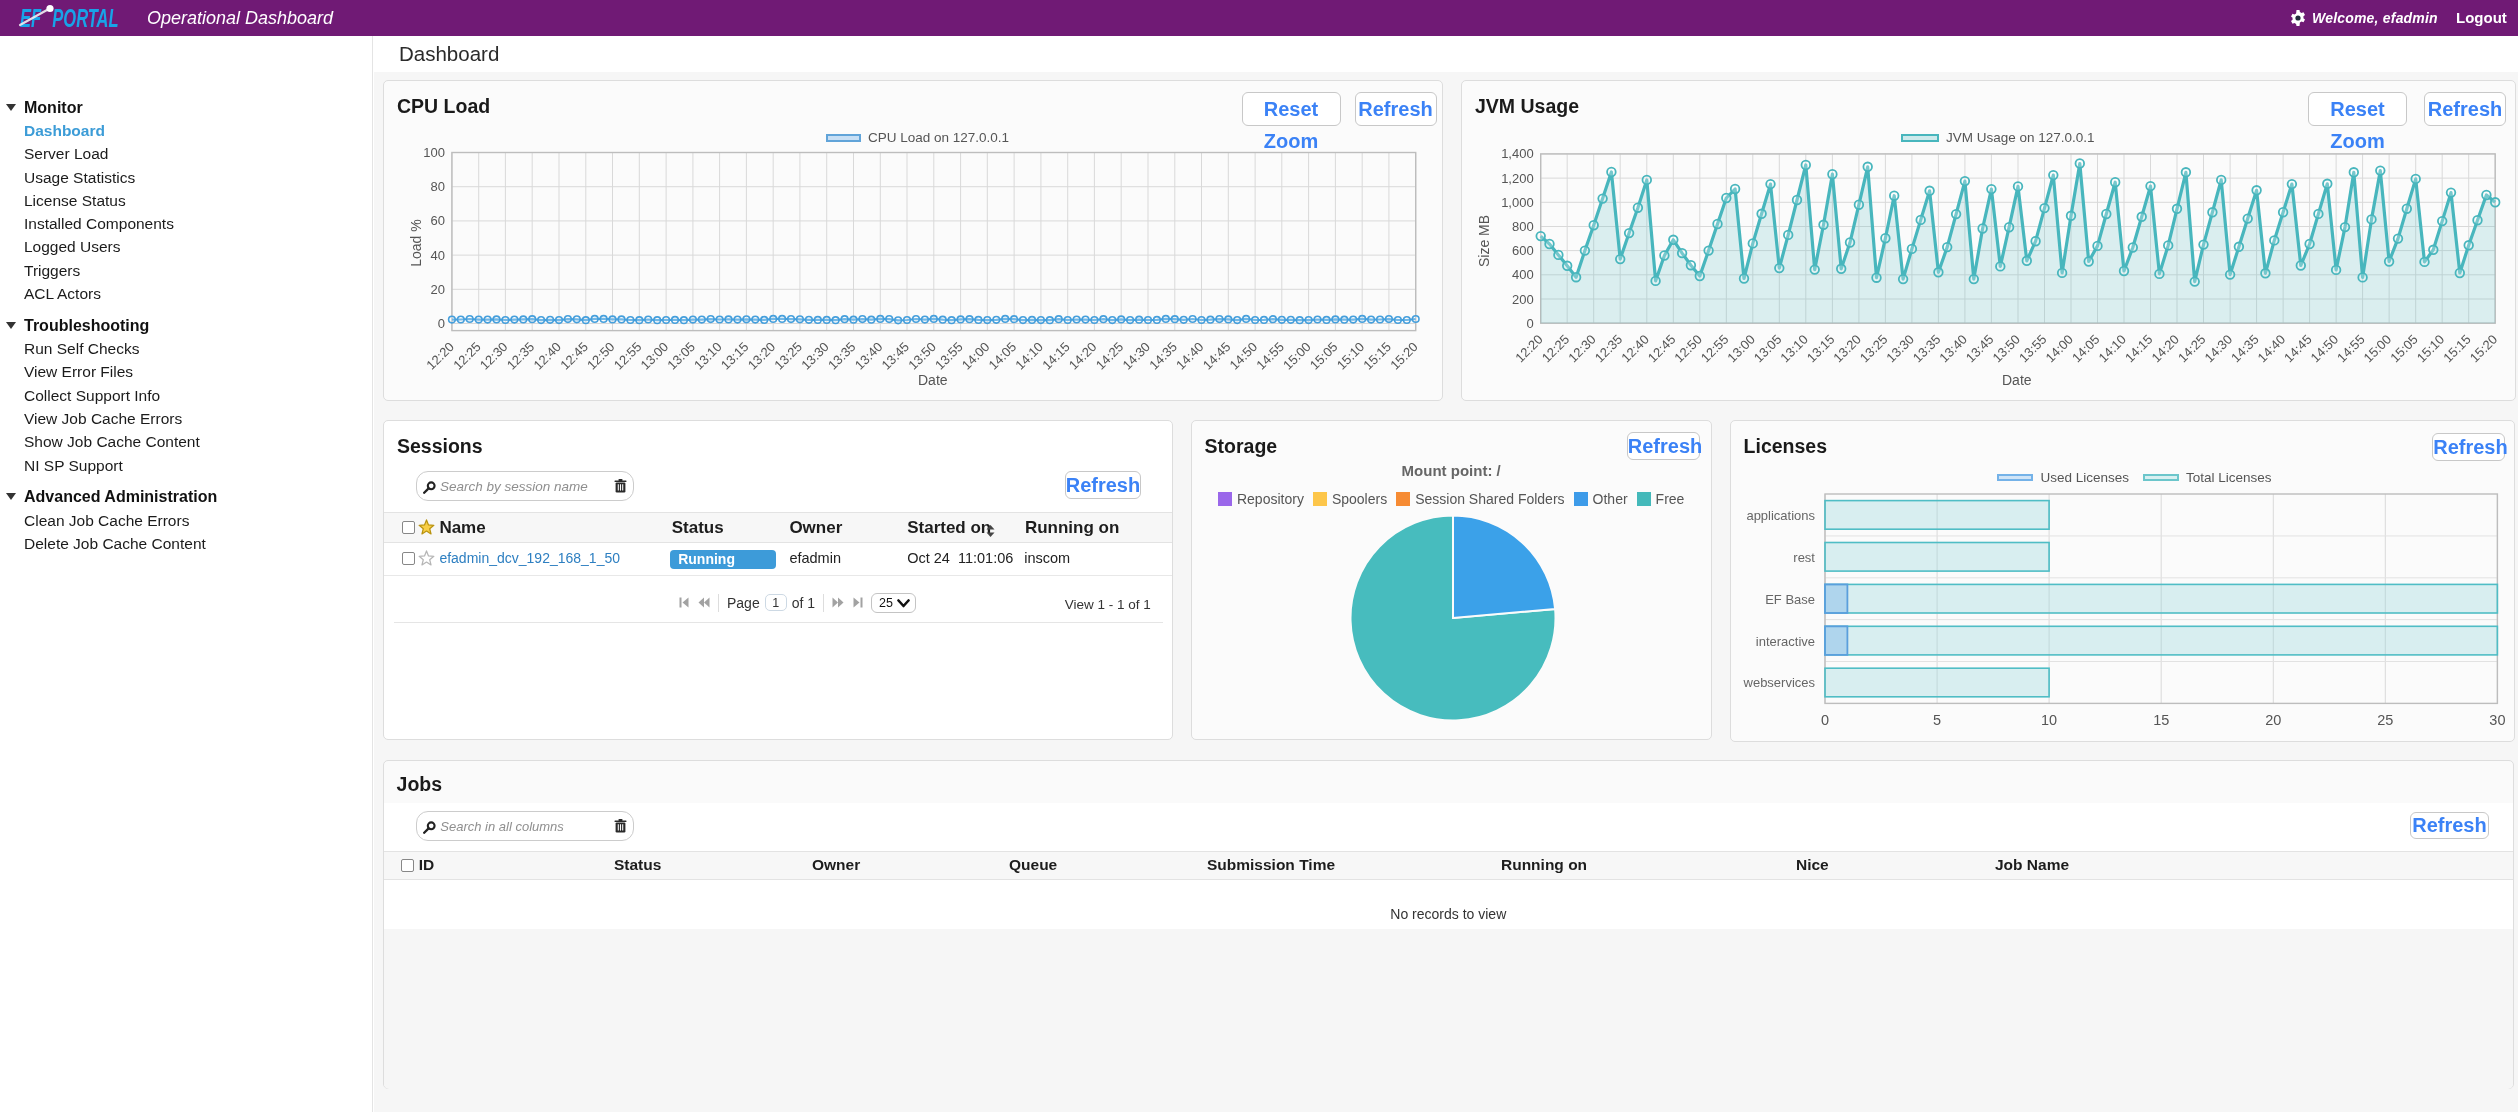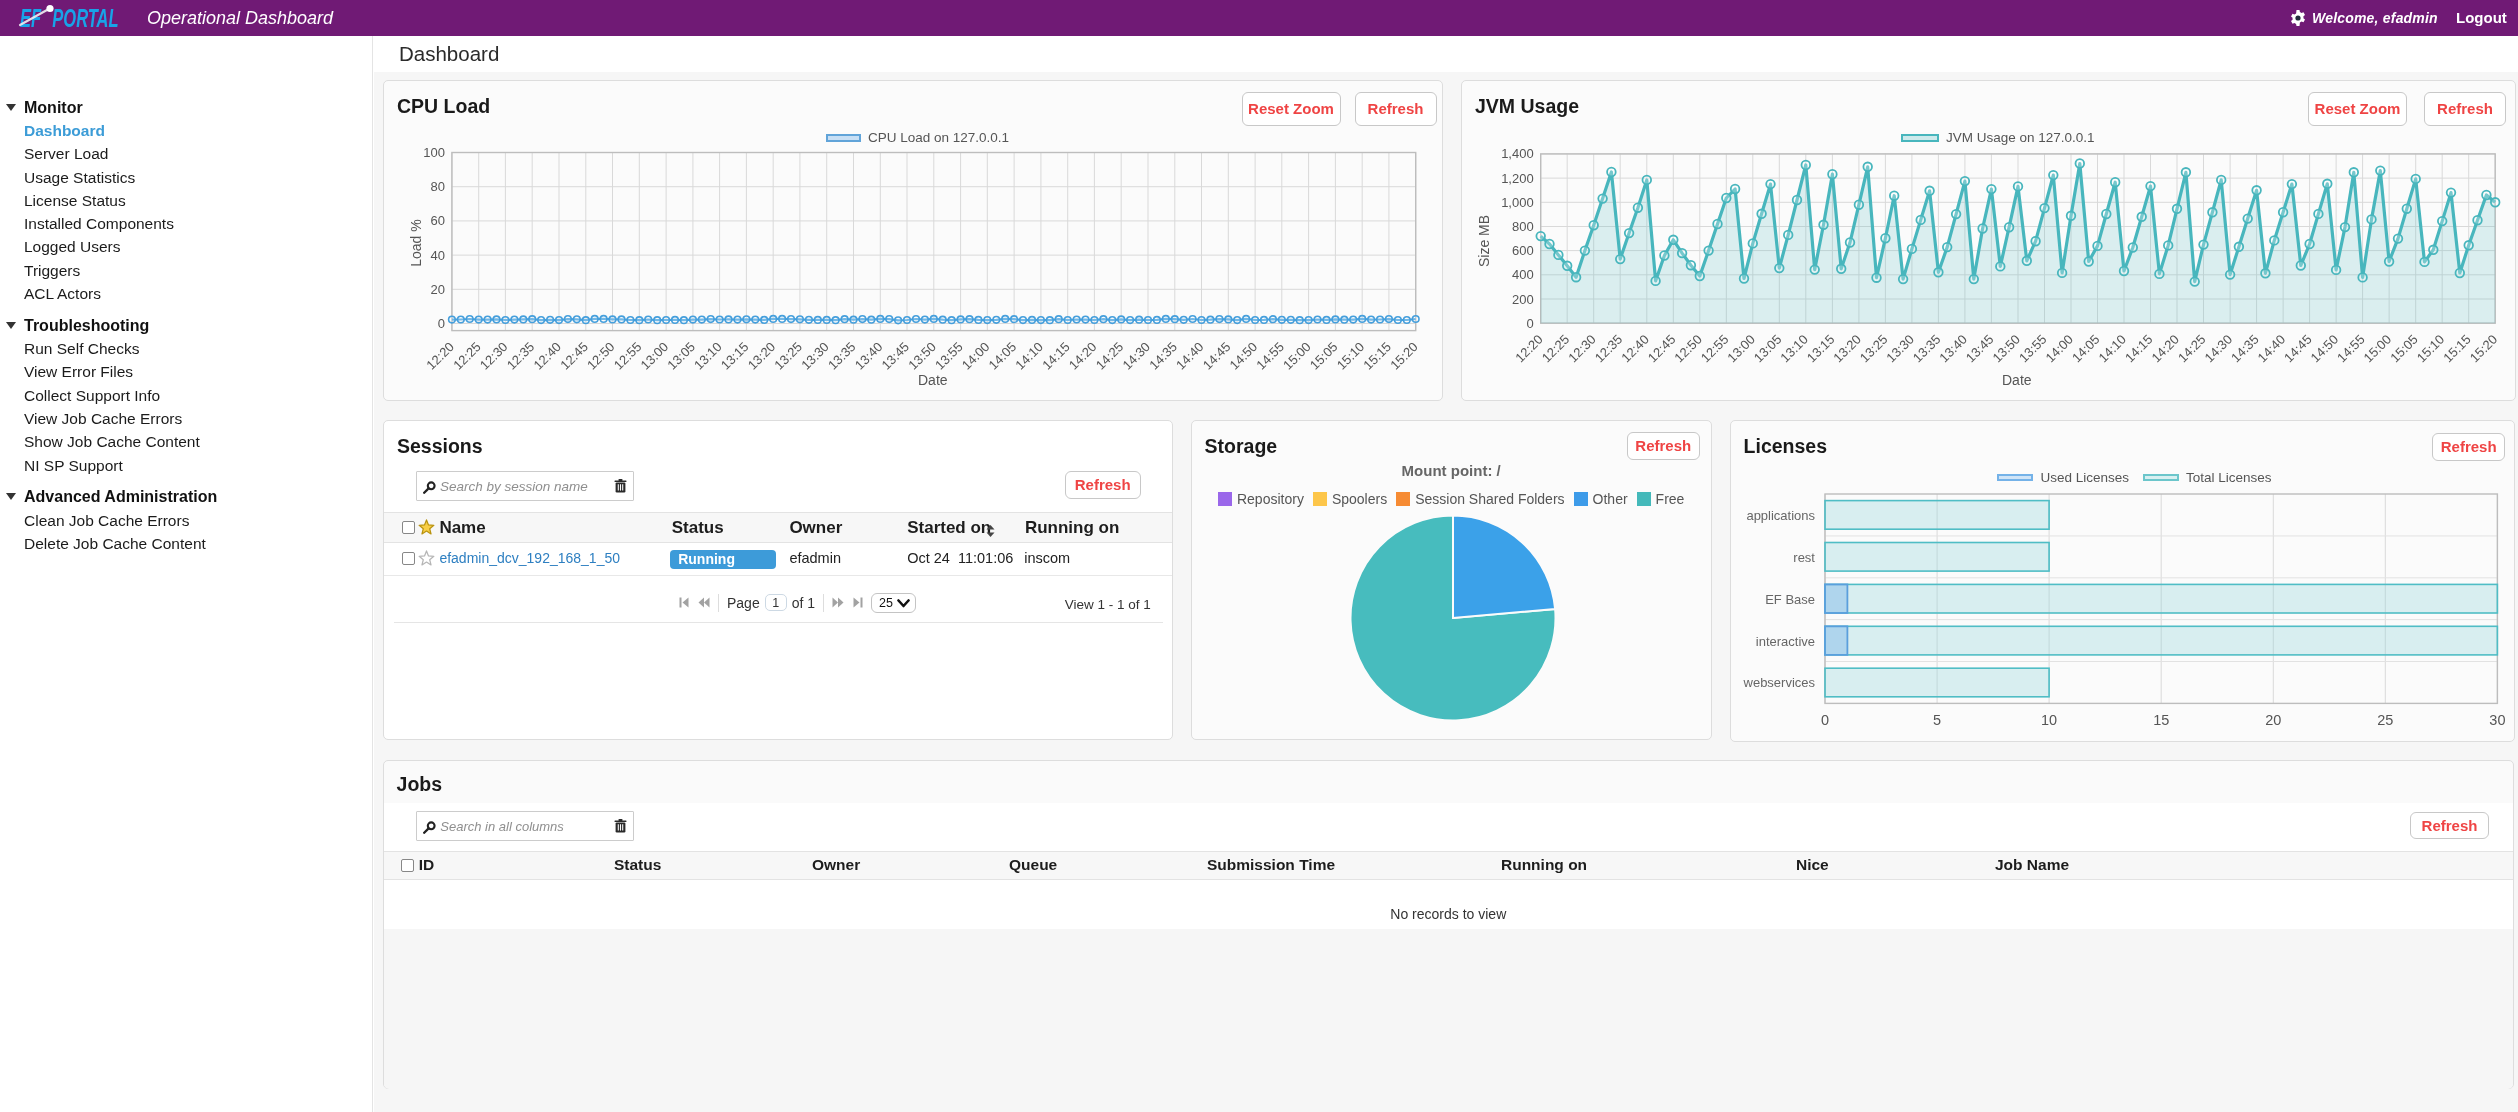--- a/index.html
+++ b/index.html
@@ -17,29 +17,29 @@
 .msec { position:relative; margin-top:8.5px; padding:4px 0 4px 24px; font-size:16px; font-weight:bold; color:#111; line-height:15.4px; }
 .msec .tri { position:absolute; left:6px; top:8px; width:0; height:0; border-left:5.5px solid transparent; border-right:5.5px solid transparent; border-top:7px solid #333; }
 .mitem { padding:4px 0 4px 24px; font-size:15.5px; color:#1b1b1b; line-height:15.3px; }
 .mitem.active { color:#3c9cd7; font-weight:bold; }
 .main { position:absolute; left:374px; top:36px; width:2144px; height:1076px; background:#fafafb; }
 .mainhdr { position:absolute; left:0; top:0; width:100%; height:36px; background:#fff; }
 .mainhdr .t { position:absolute; left:25px; top:6px; font-size:20.5px; color:#2b2b2b; }
 .contentbg { position:absolute; left:0; top:36px; width:100%; height:1054px; background:#f6f6f6; }
 .card { position:absolute; background:#fbfbfb; border:1px solid #ddd; border-radius:5px; }
 .ctitle { position:absolute; left:13px; top:14px; font-size:19.5px; font-weight:bold; color:#1a1a1a; }
-.btn { position:absolute; background:#fff; border:1px solid #c8c8c8; border-radius:6px; font-size:15px; font-weight:bold; color:#ef4444; text-align:center; }
+.btn { position:absolute; background:#fff; border:1px solid #c8c8c8; border-radius:6px; font-size:20px; font-weight:bold; color:#3b82f6; text-align:center; }
 .legend { position:absolute; display:flex; align-items:center; font-size:13.5px; color:#555; white-space:nowrap; }
 .sw { display:inline-block; margin-right:7px; }
 .axis-t { position:absolute; font-size:14px; color:#555; }
 .chk { position:absolute; width:13px; height:13px; background:#fff; border:1px solid #878787; border-radius:2px; }
 .hdrrow { position:absolute; background:#f7f7f7; border-top:1px solid #e3e3e3; border-bottom:1px solid #e3e3e3; }
 .bold16 { font-size:17px; font-weight:bold; color:#1d1d1d; position:absolute; }
 .txt16 { font-size:14.5px; color:#222; position:absolute; }
-.srch { position:absolute; background:#fff; border:1px solid #ccc; border-radius:1px; }
+.srch { position:absolute; background:#fff; border:1px solid #ccc; border-radius:12px; }
 .srch .ph { position:absolute; left:23px; top:7px; font-size:13.5px; font-style:italic; color:#8f8f8f; white-space:nowrap; }
 .srch .ic { position:absolute; left:6px; top:8px; }
 .srch .tr { position:absolute; right:6px; top:7px; }
 .pill { position:absolute; background:#3d9bd9; border-radius:4px; color:#fff; font-size:14px; font-weight:bold; padding-left:8px; }
 .pgr { position:absolute; display:flex; align-items:center; color:#333; font-size:14px; }
 .sep { display:inline-block; width:1px; height:18px; background:#ddd; margin:0 8px; }
 .pginput { display:inline-block; width:22px; height:17px; border:1px solid #cdd9e4; border-radius:5px; background:#fff; font-size:12.5px; color:#333; text-align:center; line-height:17px; margin:0 5px; }
 .pgsel { display:inline-block; width:45px; height:20px; border:1px solid #c4c4c4; border-radius:6px; background:#fff; font-size:12.5px; color:#111; line-height:18px; padding-left:7px; position:relative; margin-left:8px; }
 .pgsel svg { position:absolute; right:5px; top:5px; }
 </style></head>

